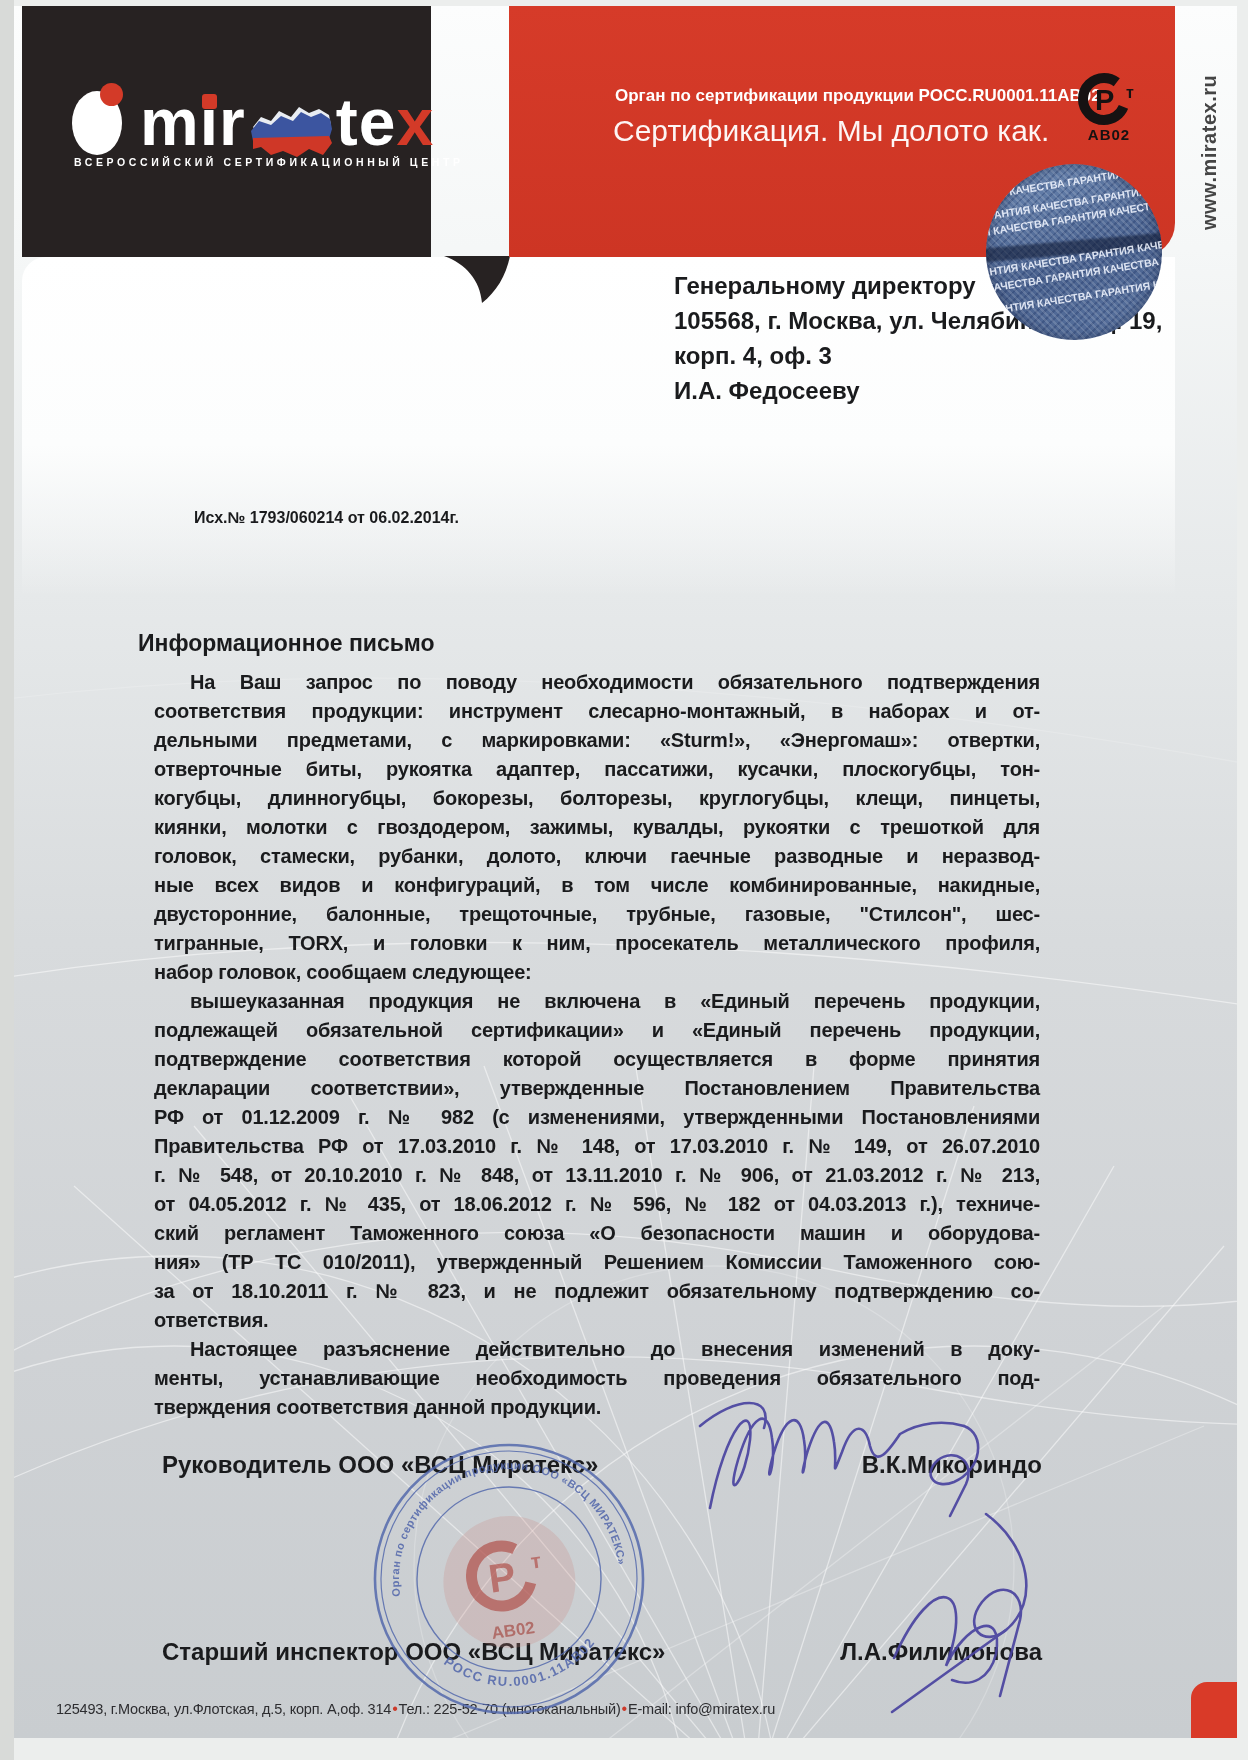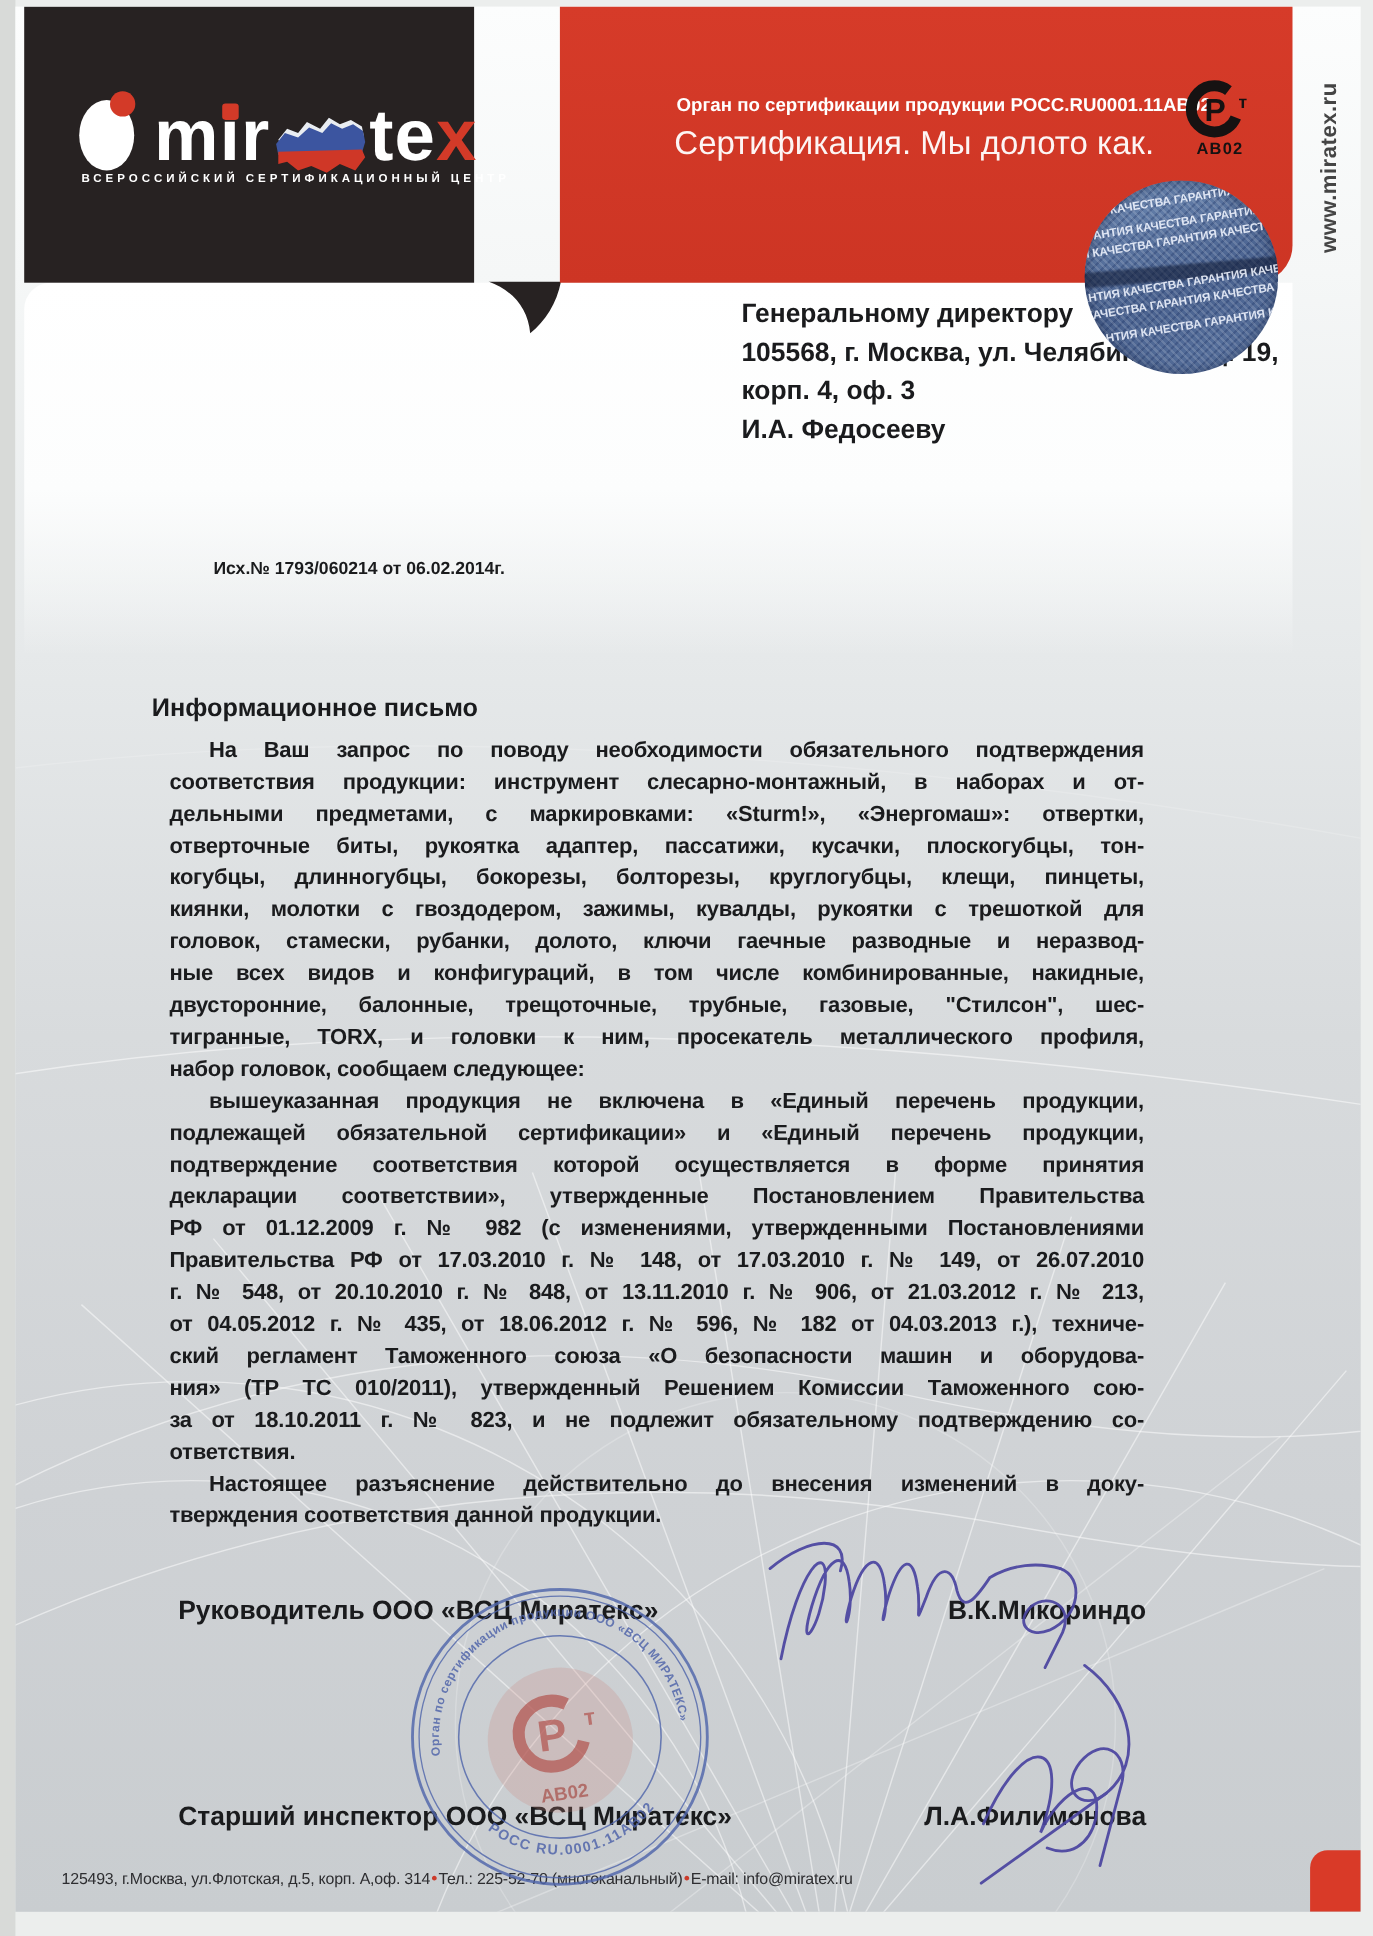--- a/index.html
+++ b/index.html
@@ -190,20 +190,21 @@
       <div class="ln">декларации соответствии», утвержденные Постановлением Правительства</div>
       <div class="ln">РФ от 01.12.2009 г. № 982 (с изменениями, утвержденными Постановлениями</div>
       <div class="ln">Правительства РФ от 17.03.2010 г. № 148, от 17.03.2010 г. № 149, от 26.07.2010</div>
       <div class="ln">г. № 548, от 20.10.2010 г. № 848, от 13.11.2010 г. № 906, от 21.03.2012 г. № 213,</div>
       <div class="ln">от 04.05.2012 г. № 435, от 18.06.2012 г. № 596, № 182 от 04.03.2013 г.), техниче-</div>
       <div class="ln">ский регламент Таможенного союза «О безопасности машин и оборудова-</div>
       <div class="ln">ния» (ТР ТС 010/2011), утвержденный Решением Комиссии Таможенного сою-</div>
       <div class="ln">за от 18.10.2011 г. № 823, и не подлежит обязательному подтверждению со-</div>
       <div class="ln end">ответствия.</div>
       <div class="ln ind">Настоящее разъяснение действительно до внесения изменений в доку-</div>
+      <div class="ln">менты, устанавливающие необходимость проведения обязательного под-</div>
       <div class="ln end">тверждения соответствия данной продукции.</div>
     </div>
 
     <div class="sig-row r1">
       <span>Руководитель ООО «ВСЦ Миратекс»</span>
       <span>В.К.Микориндо</span>
     </div>
 
     <div class="sig-row r2">
       <span>Старший инспектор ООО «ВСЦ Миратекс»</span>

